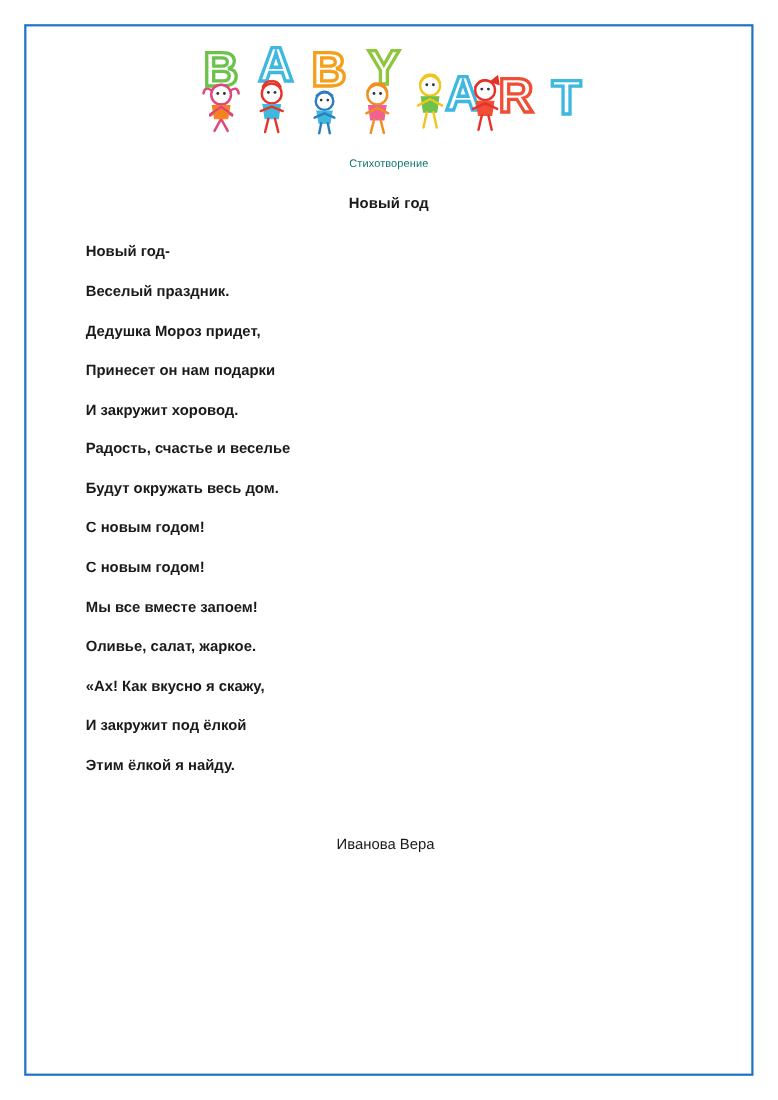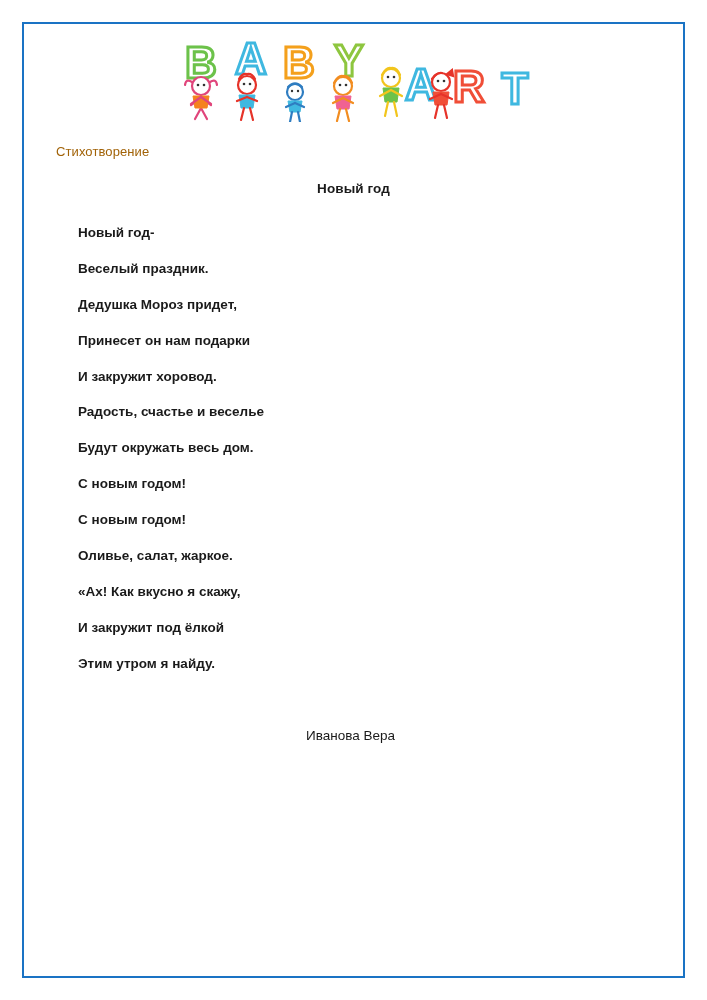--- a/index.html
+++ b/index.html
@@ -47,23 +47,23 @@
   }
   .logo {
     position: relative;
     width: 390px;
     height: 82px;
   }
   .logo svg { display: block; }
 
   
   .doc-title {
-    text-align: left;
-    font-size: 13px;
-    color: #a16207;
+    text-align: center;
+    font-size: 10px;
+    color: #0f766e;
     margin-top: 22px;
     letter-spacing: 0.1px;
   }
   .doc-subtitle {
     text-align: center;
     font-size: 13.5px;
     color: #1a1a1a;
     margin-top: 22px;
     letter-spacing: 0.1px;
     font-weight: bold;
@@ -198,22 +198,23 @@
     <div class="poem">
       <div class="poem-line">Новый год-</div>
       <div class="poem-line">Веселый праздник.</div>
       <div class="poem-line">Дедушка Мороз придет,</div>
       <div class="poem-line">Принесет он нам подарки</div>
       <div class="poem-line">И закружит хоровод.</div>
       <div class="poem-line">Радость, счастье и веселье</div>
       <div class="poem-line">Будут окружать весь дом.</div>
       <div class="poem-line">С новым годом!</div>
       <div class="poem-line">С новым годом!</div>
+      <div class="poem-line">Мы все вместе запоем!</div>
       <div class="poem-line">Оливье, салат, жаркое.</div>
       <div class="poem-line">«Ах! Как вкусно я скажу,</div>
       <div class="poem-line">И закружит под ёлкой</div>
-      <div class="poem-line">Этим утром я найду.</div>
+      <div class="poem-line">Этим ёлкой я найду.</div>
     </div>
 
     <div class="author">Иванова Вера</div>
 
   </div>
 </div>
 
 </body></html>

